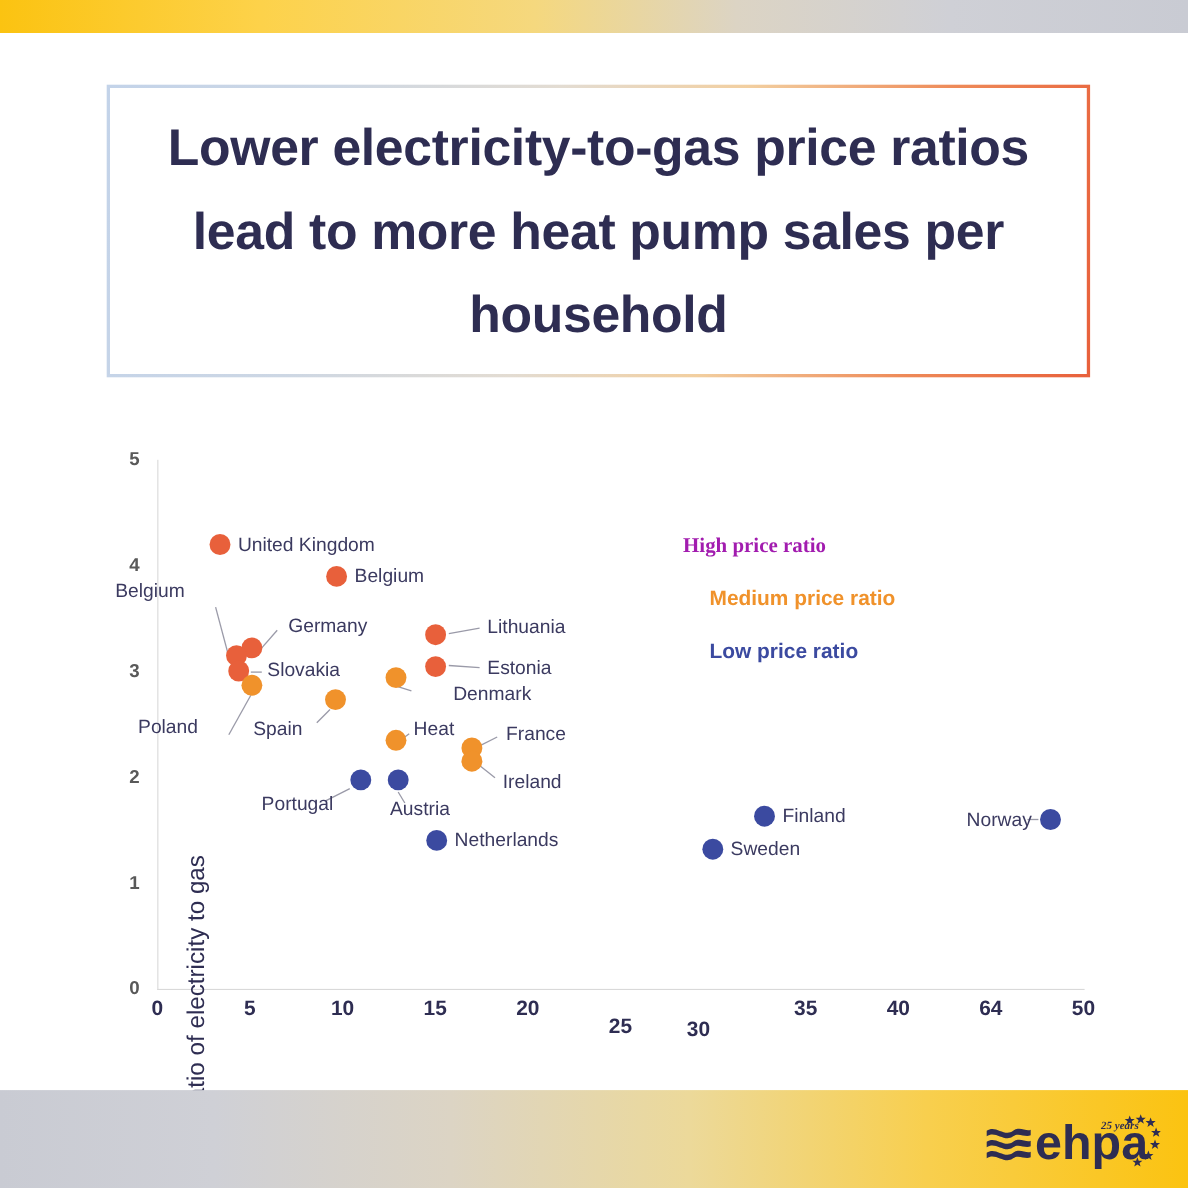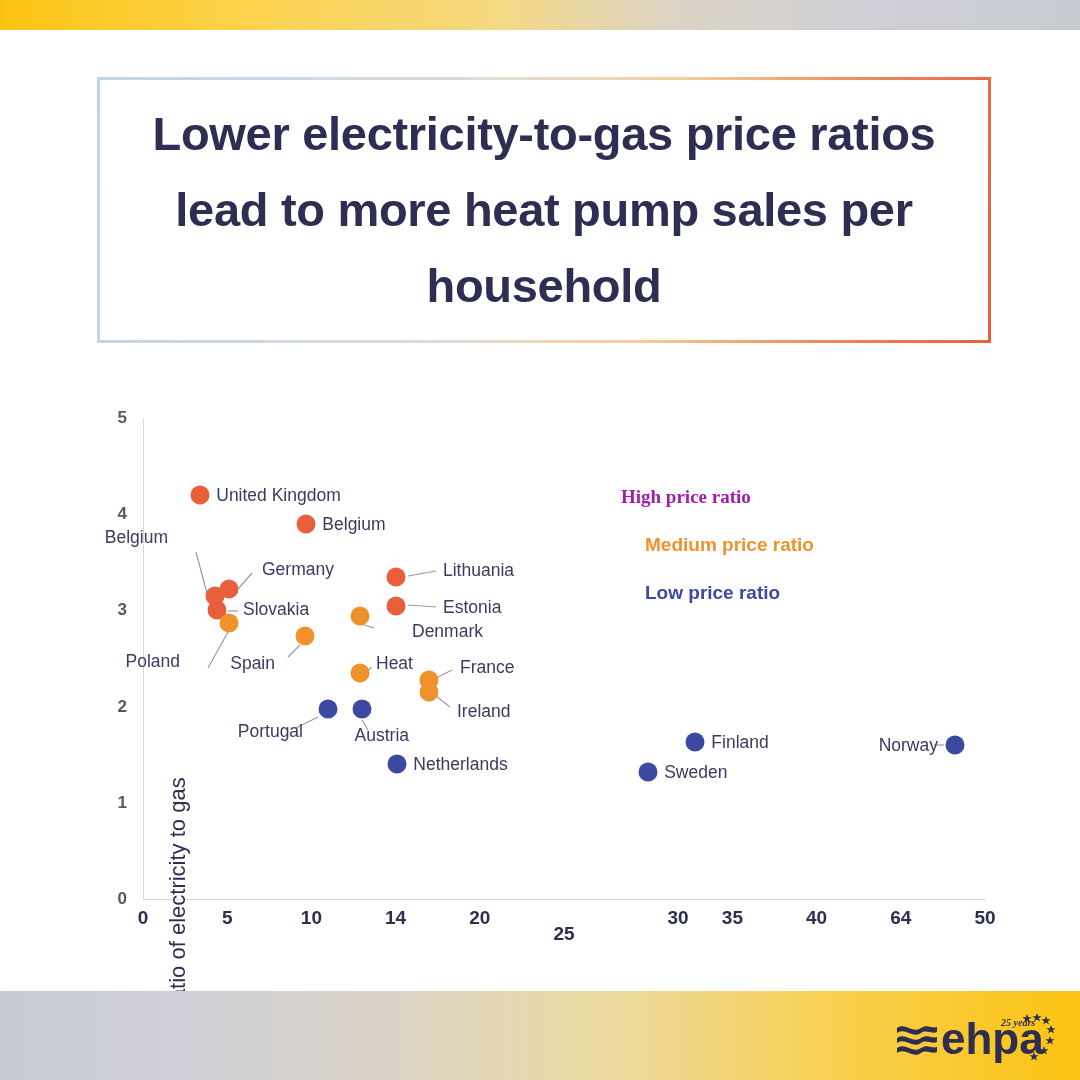--- a/index.html
+++ b/index.html
@@ -119,24 +119,24 @@
         <div class="ytick" style="top: 384.8px;">1</div>
         <div class="ytick" style="top: 288.6px;">2</div>
         <div class="ytick" style="top: 192.4px;">3</div>
         <div class="ytick" style="top: 96.2px;">4</div>
         <div class="ytick" style="top: 0px;">5</div>
       </div>
     <div class="xtick-wrap">
         <div class="xtick" style="left: 0px;">0</div>
         <div class="xtick" style="left: 84.2px;">5</div>
         <div class="xtick" style="left: 168.4px;">10</div>
-        <div class="xtick" style="left: 252.6px;">14</div>
+        <div class="xtick" style="left: 252.6px;">15</div>
         <div class="xtick" style="left: 336.8px;">20</div>
         <div class="xtick" style="left: 421px; margin-top: 16px;">25</div>
-        <div class="xtick" style="left: 535px;">30</div>
+        <div class="xtick" style="left: 492px; margin-top: 19px;">30</div>
         <div class="xtick" style="left: 589.4px;">35</div>
         <div class="xtick" style="left: 673.6px;">40</div>
         <div class="xtick" style="left: 757.8px;">64</div>
         <div class="xtick" style="left: 842px;">50</div>
       </div>
     <div class="ylabel-holder" style="left:143px;top:288px;">
       <div class="ylabel">Price ratio of electricity to gas</div>
     </div>
     <svg id="leaders">
         <line x1="238" y1="219" x2="252" y2="203" class="leader"></line>

